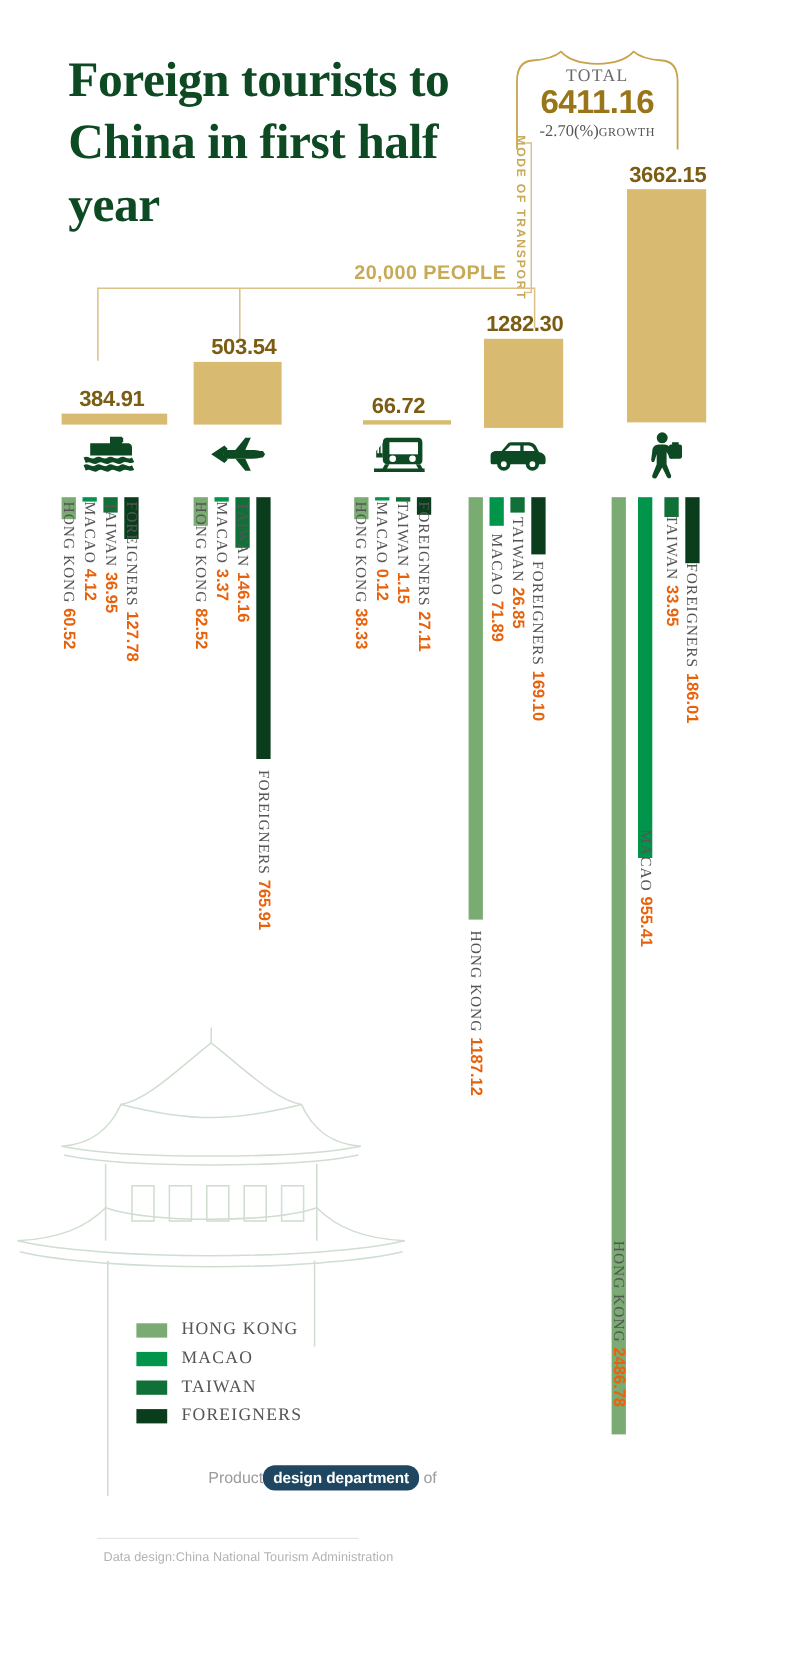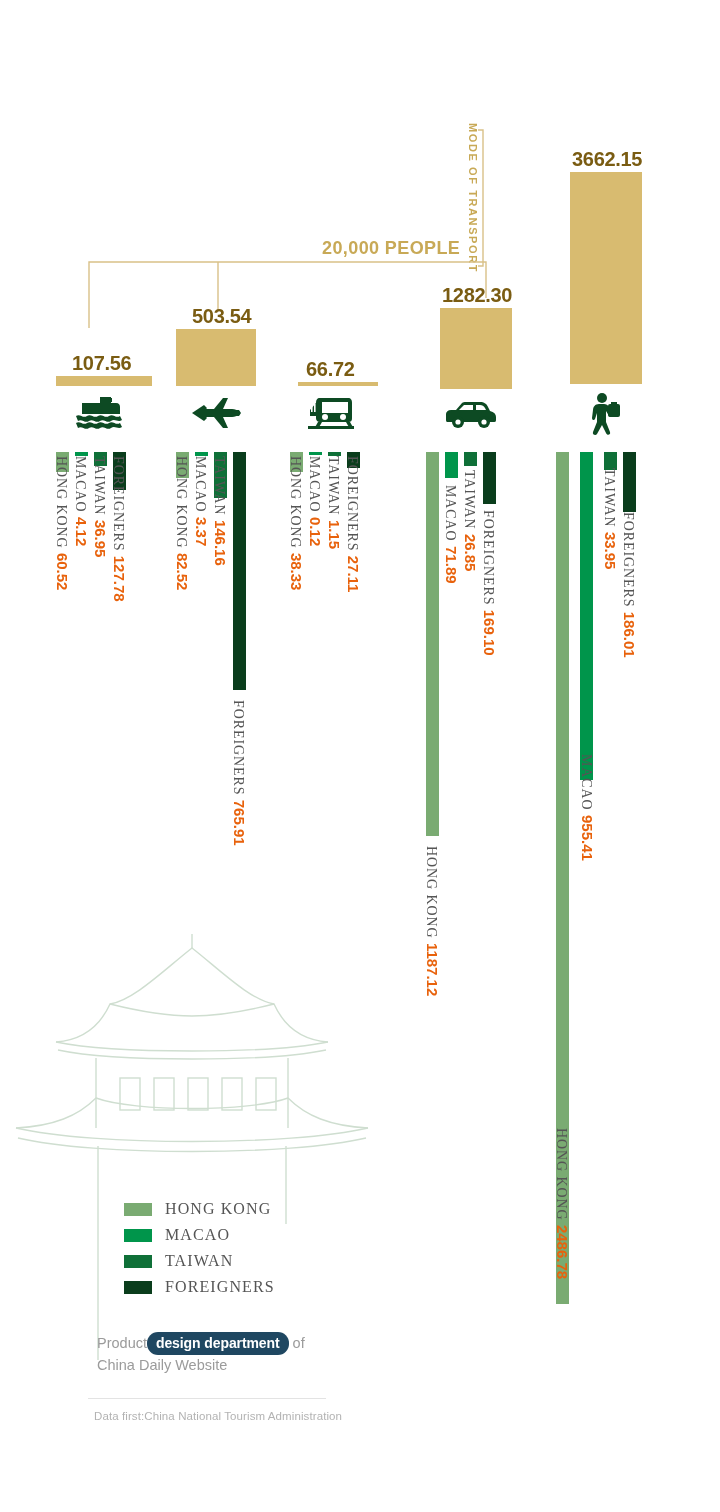--- a/index.html
+++ b/index.html
@@ -59,21 +59,21 @@
   .unit-label{
     position:absolute;left:322px;top:238px;
     font-size:18px;font-weight:bold;letter-spacing:.4px;color:#c8a956;
   }
   .bracket-top{position:absolute;left:88px;top:258px;}
 
   
   .col{position:absolute;top:0;width:120px;height:1468px;}
   .col-1{left:56px;}
   .col-2{left:176px;}
-  .col-3{left:290px;}
+  .col-3{left:322px;}
   .col-4{left:426px;}
   .col-5{left:556px;}
 
   .big-value{
     position:absolute;font-weight:bold;font-size:20px;color:#7a5c12;
     white-space:nowrap;letter-spacing:-0.3px;
   }
   .gold-bar{position:absolute;background:#d8bb70;}
   .icon-box{position:absolute;color:#0d4a23;}
   .icon-box svg{display:block;}
@@ -106,55 +106,66 @@
   .legend-row{display:flex;align-items:center;height:26px;}
   .legend-swatch{width:28px;height:13px;margin-right:13px;}
   .legend-text{
     font-family:"Liberation Serif", serif;
     font-size:16px;letter-spacing:1.1px;color:#555;
   }
 
   
   .footer{position:absolute;left:97px;top:1332px;width:300px;}
   .footer-line{
-    font-size:14.5px;color:#9b9b9b;line-height:1.45;
+    font-size:14.5px;color:#9b9b9b;line-height:1.45;text-align:right;
   }
   .pill{
     display:inline-block;background:#1f4761;color:#ffffff;
     font-weight:bold;border-radius:11px;padding:1px 9px 2px 9px;
     font-size:14px;letter-spacing:-.1px;
   }
   .rule{position:absolute;left:88px;top:1398px;width:238px;height:1px;background:#e3e3e3;}
   .source{
     position:absolute;left:94px;top:1410px;
     font-size:11.5px;color:#b3b3b3;letter-spacing:.1px;
   }
 </style>
 </head>
 <body>
 
 <div class="stage">
 
-
+  <div class="title">Foreign tourists to China in first half year</div>
+
+  <div class="total-badge">
+    <svg width="150" height="96" viewBox="0 0 150 96">
+      <path d="M2 92 L2 30 Q2 12 16 11 Q34 10 42 3 Q52 14 75 14 Q98 14 108 3 Q116 10 134 11 Q148 12 148 30 L148 92" fill="none" stroke="#c9a24a" stroke-width="1.6"></path>
+    </svg>
+    <div class="total-label">TOTAL</div>
+    <div class="total-value">6411.16</div>
+    <div class="total-growth">
+      <span>-2.70(%)</span><span class="gw">GROWTH</span>
+    </div>
+  </div>
 
   <div class="mode-wrap">
     <svg class="mode-bracket" width="22" height="140" viewBox="0 0 22 140">
       <path d="M16 2 L21 2 L21 138 L16 138" fill="none" stroke="#d9c188" stroke-width="1.4"></path>
     </svg>
     <div class="mode-txt">MODE OF TRANSPORT</div>
   </div>
 
   <div class="unit-label">20,000 PEOPLE</div>
   <svg class="bracket-top" width="400" height="70" viewBox="0 0 400 70">
     <path d="M1 110 L1 4 L398 4 L398 40" fill="none" stroke="#d9c188" stroke-width="1.4"></path>
     <line x1="130" y1="4" x2="130" y2="52" stroke="#d9c188" stroke-width="1.4"></line>
   </svg>
 
   <div class="col col-1">
-    <div class="big-value" style="left:16px;top:352px;">107.56</div>
+    <div class="big-value" style="left:16px;top:352px;">384.91</div>
     <div class="gold-bar" style="left:0px;top:376px;width:96px;height:10px;"></div>
     <div class="icon-box" style="left:14px;top:392px;">
       <svg width="58" height="40" viewBox="0 0 58 40" fill="#0d4a23">
         <path d="M12 22 L12 11 L30 11 L30 5 L41 5 L41 11 L46 11 C49 11 50 13 50 15 L50 22 Z"></path>
         <path d="M30 6 L42 6 L42 10 L30 10 Z"></path>
         <rect x="33" y="13" width="4" height="3"></rect>
           <rect x="39" y="13" width="4" height="3"></rect>
         <path d="M6 24 C10 21 13 27 17 24 C21 21 24 27 28 24 C32 21 35 27 39 24 C43 21 46 27 50 24 L52 28 C48 31 45 26 41 29 C37 32 34 26 30 29 C26 32 23 26 19 29 C15 32 12 26 8 29 Z"></path>
         <path d="M6 31 C10 28 13 34 17 31 C21 28 24 34 28 31 C32 28 35 34 39 31 C43 28 46 34 50 31 L52 35 C48 38 45 33 41 36 C37 39 34 33 30 36 C26 39 23 33 19 36 C15 39 12 33 8 36 Z"></path>
       </svg>
@@ -302,18 +313,17 @@
     <div class="legend-row">
       <span class="legend-swatch" style="background:#0a3d1c;"></span>
       <span class="legend-text">FOREIGNERS</span>
     </div>
   </div>
 
   <div class="footer">
     <div class="footer-line">
       <span>Product</span><span class="pill">design department</span> <span>of</span>
     </div>
-    <div class="footer-line">China Daily Website</div>
   </div>
   <div class="rule"></div>
-  <div class="source">Data first:China National Tourism Administration</div>
+  <div class="source">Data design:China National Tourism Administration</div>
 
 </div>
 
 </body></html>

